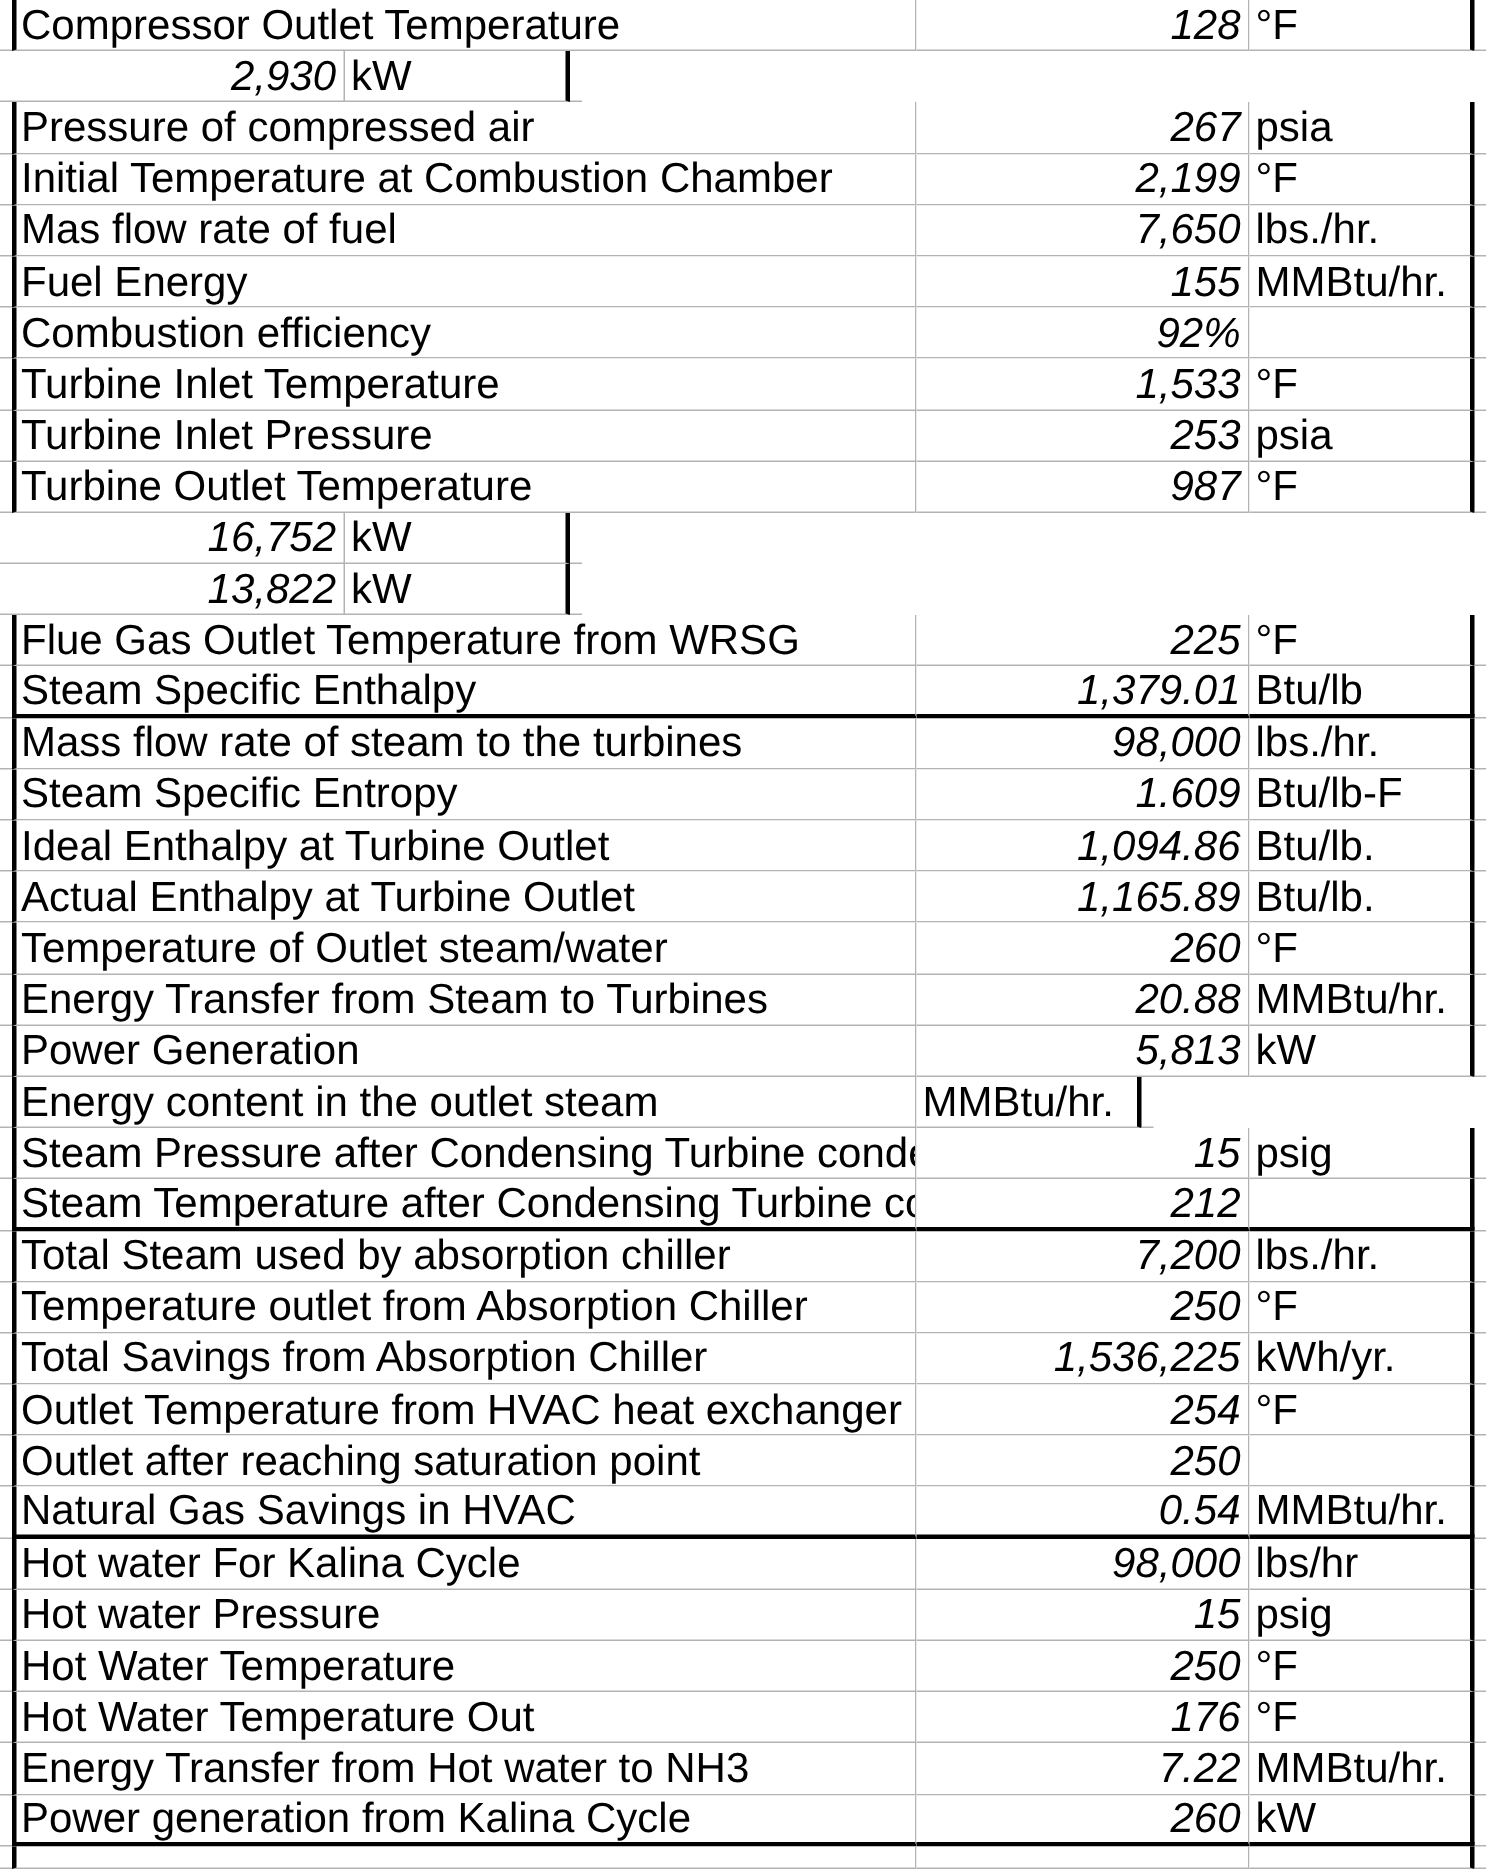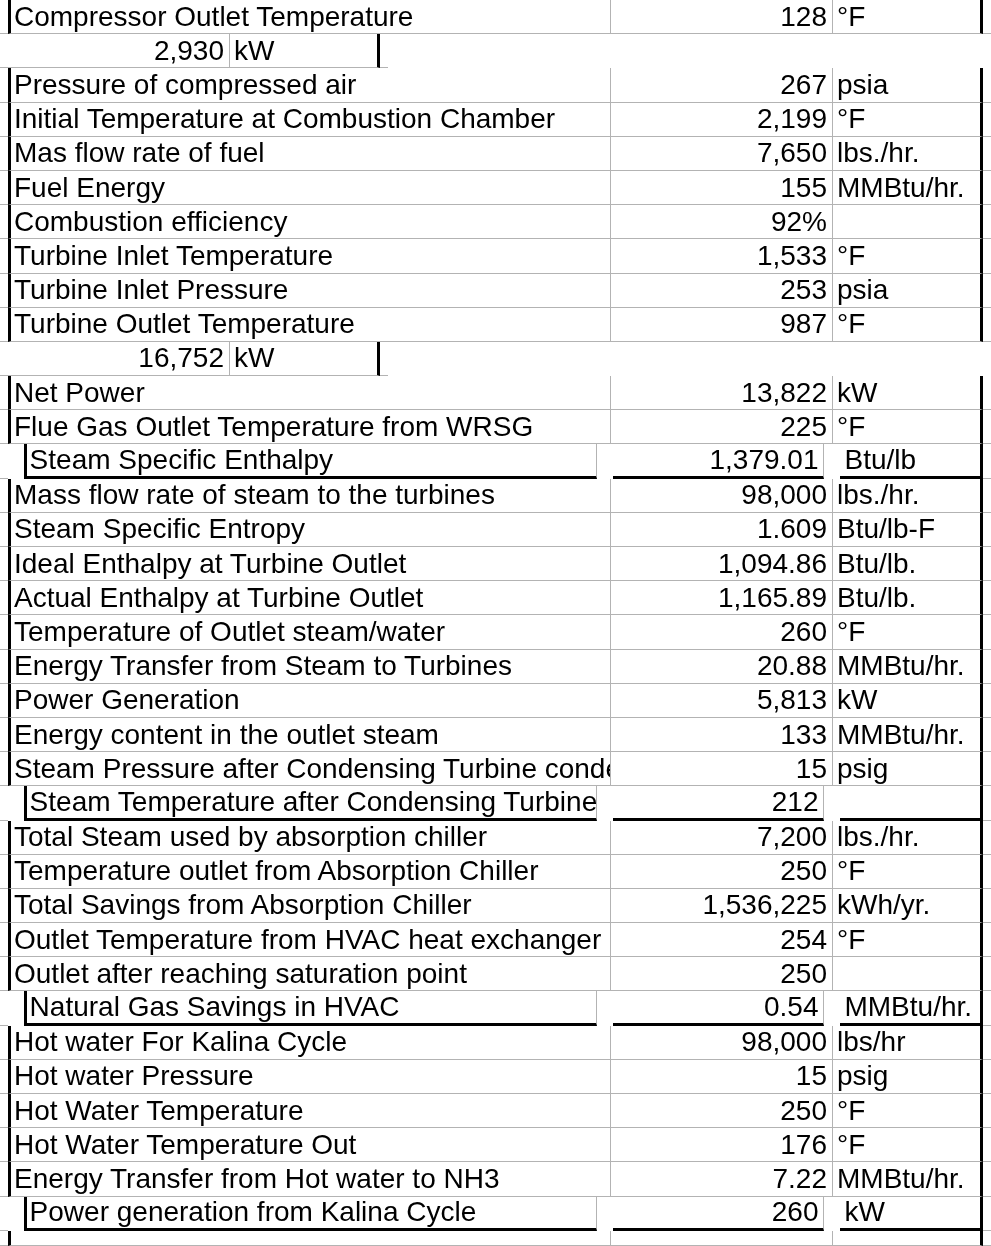--- a/index.html
+++ b/index.html
@@ -41,29 +41,29 @@
     width:603px;
     border-left:3px solid var(--border);
     border-right:1px solid var(--grid);
     padding-left:3px;
   }
   .c-value{
     width:222px;
     justify-content:flex-end;
     padding-right:5px;
     border-right:1px solid var(--grid);
+    font-style:italic;
   }
   .c-unit{
     width:150px;
     padding-left:4px;
     border-right:3px solid var(--border);
   }
   .section-end .cell{
     border-bottom:3px solid var(--border);
-    margin-left:16px;
   }
 </style>
 </head>
 <body>
 
 <div class="screen">
   <div class="sheet" id="sheet">
       <div class="row">
         <div class="stub stub-l"></div>
         <div class="cell c-label">Compressor Outlet Temperature</div>
@@ -134,21 +134,20 @@
         <div class="stub stub-r"></div>
       </div>
       <div class="row">
         <div class="stub stub-l"></div>
         <div class="cell c-value">16,752</div>
         <div class="cell c-unit">kW</div>
         <div class="stub stub-r"></div>
       </div>
       <div class="row">
         <div class="stub stub-l"></div>
-        <div class="cell c-label">Net Power</div>
         <div class="cell c-value">13,822</div>
         <div class="cell c-unit">kW</div>
         <div class="stub stub-r"></div>
       </div>
       <div class="row">
         <div class="stub stub-l"></div>
         <div class="cell c-label">Flue Gas Outlet Temperature from WRSG</div>
         <div class="cell c-value">225</div>
         <div class="cell c-unit">°F</div>
         <div class="stub stub-r"></div>
@@ -205,21 +204,20 @@
       <div class="row">
         <div class="stub stub-l"></div>
         <div class="cell c-label">Power Generation</div>
         <div class="cell c-value">5,813</div>
         <div class="cell c-unit">kW</div>
         <div class="stub stub-r"></div>
       </div>
       <div class="row">
         <div class="stub stub-l"></div>
         <div class="cell c-label">Energy content in the outlet steam</div>
-        <div class="cell c-value">133</div>
         <div class="cell c-unit">MMBtu/hr.</div>
         <div class="stub stub-r"></div>
       </div>
       <div class="row">
         <div class="stub stub-l"></div>
         <div class="cell c-label">Steam Pressure after Condensing Turbine conde</div>
         <div class="cell c-value">15</div>
         <div class="cell c-unit">psig</div>
         <div class="stub stub-r"></div>
       </div>

